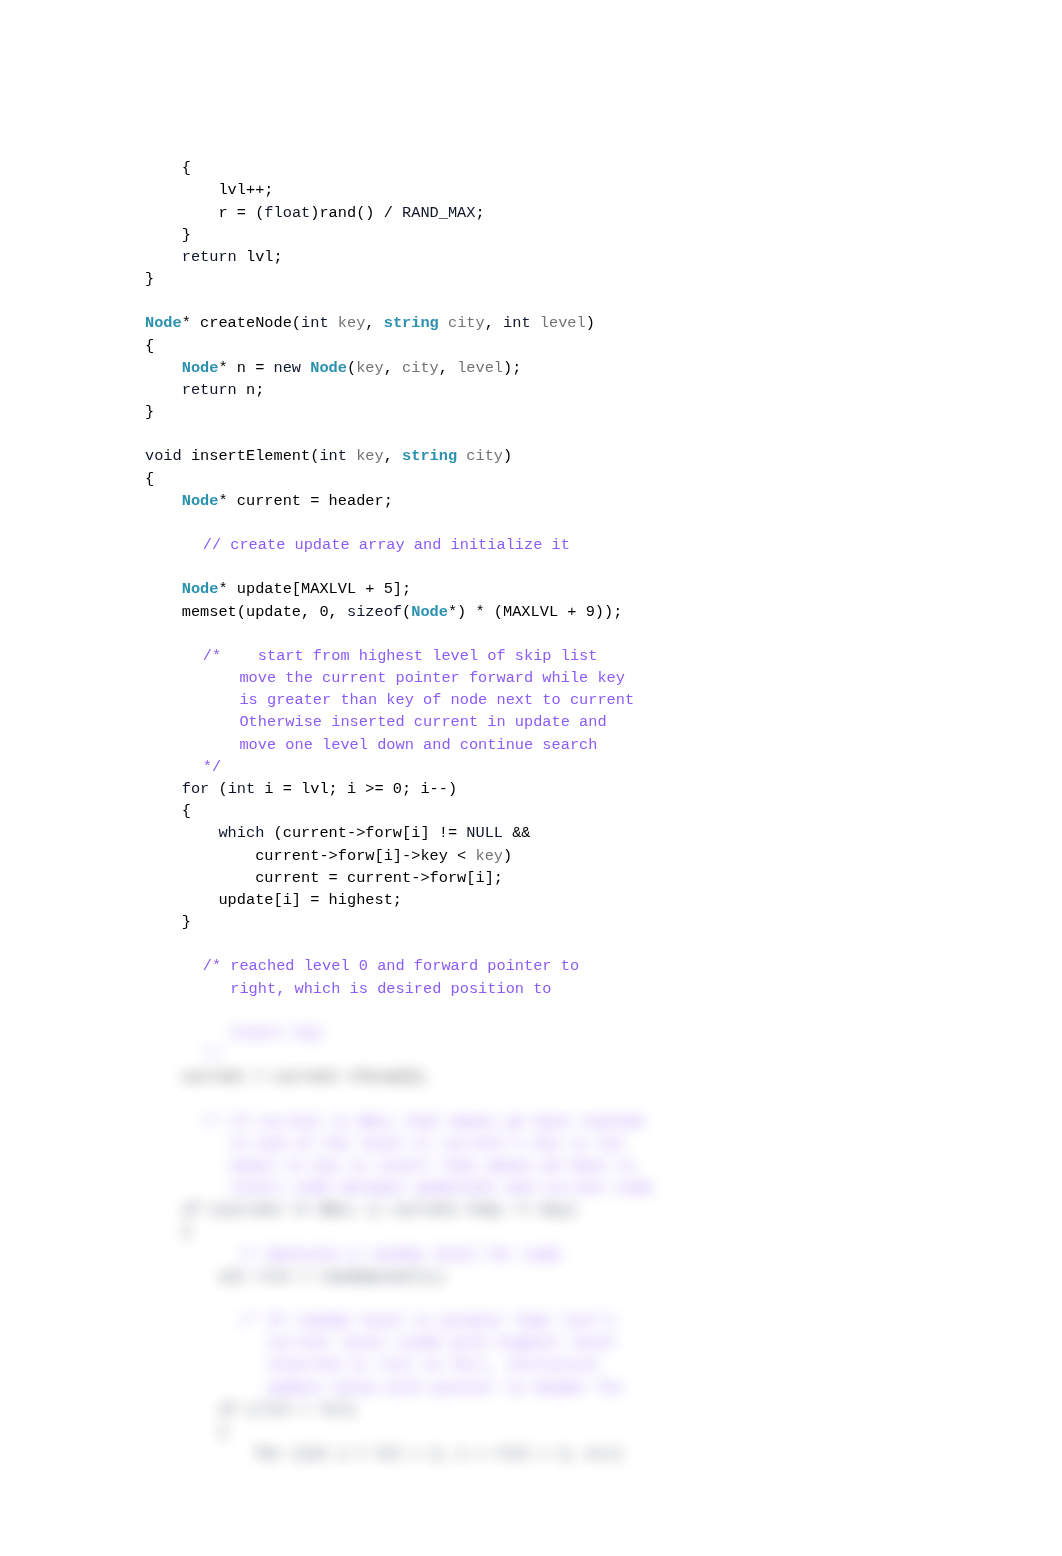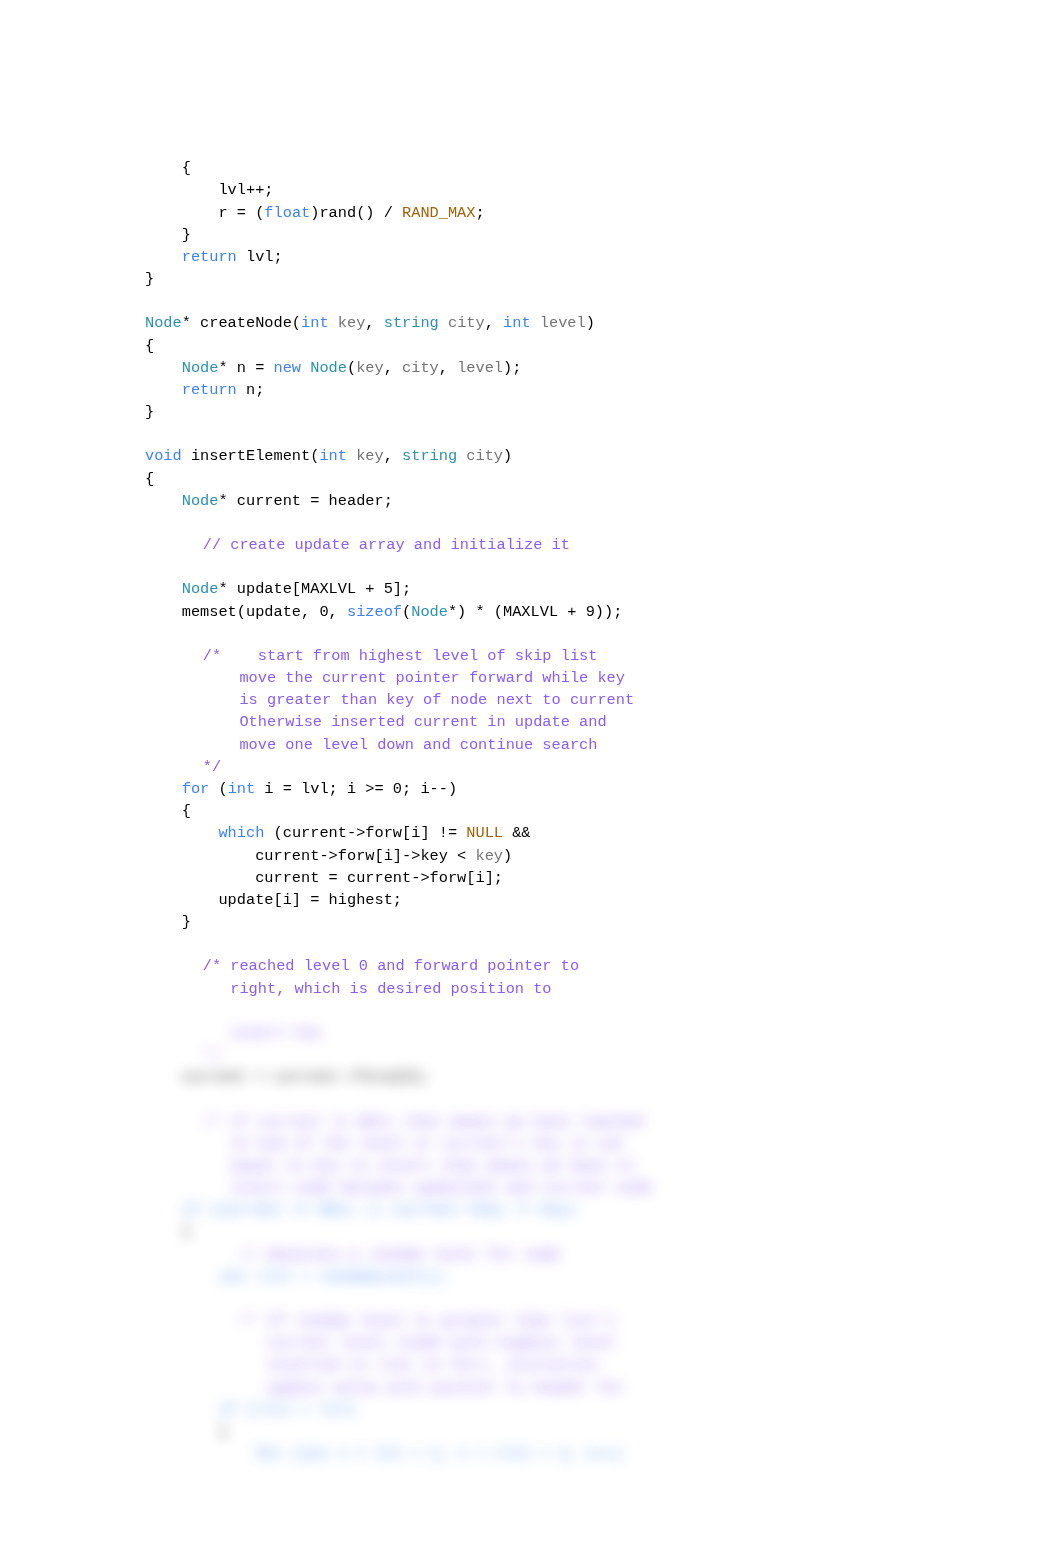--- a/index.html
+++ b/index.html
@@ -9,25 +9,25 @@
     width: 1062px;
   }
   .page {
     padding: 135px 130px 60px 145px;
     font-family: Consolas, "Courier New", monospace;
     font-size: 15.3px;
     line-height: 1.45;
     color: #000000;
     white-space: pre;
   }
-  .c-type    { color: #2b91af; }
-  .c-keyword { color: #3b82f6; }
+  .c-type    { color: #2b91af; font-weight: bold; }
+  .c-keyword { color: #0f172a; }
   .c-comment { color: #8b5cf6; margin-left: 21px; }
   .c-param   { color: #737373; }
-  .c-macro   { color: #a16207; margin-top: 36px; }
+  .c-macro   { color: #0f172a; margin-top: 36px; }
 
   .blur-area {
     position: relative;
     filter: blur(7px);
     opacity: 0.85;
     user-select: none;
   }
 </style>
 </head>
 <body>

